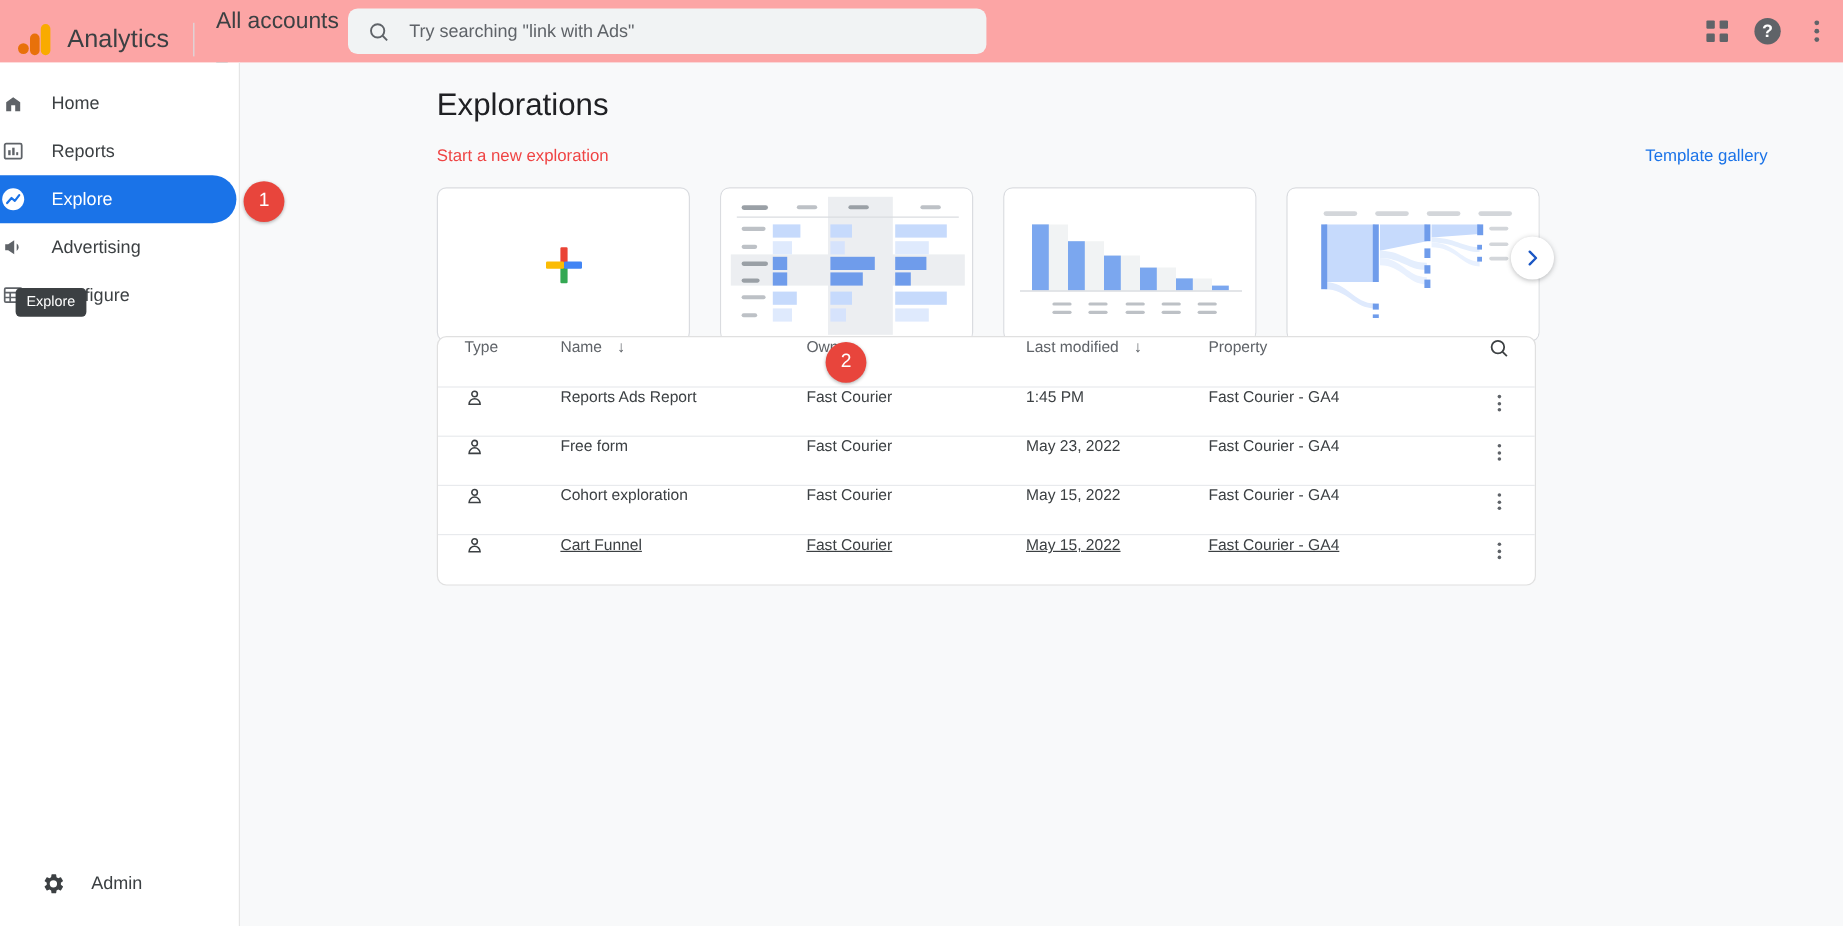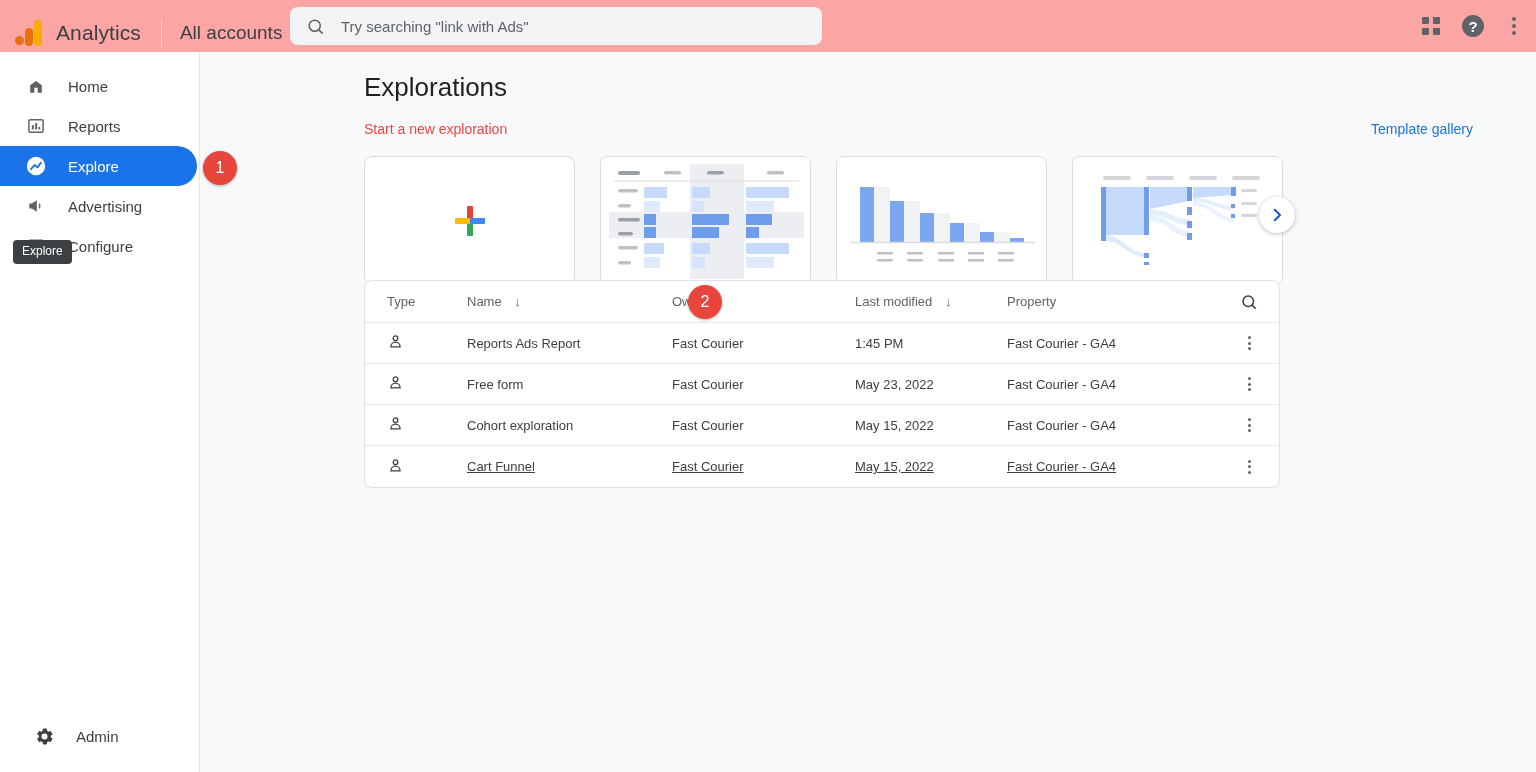--- a/index.html
+++ b/index.html
@@ -35,21 +35,21 @@
   }
   .brand {
     margin-left: 12px; font-size: 21px; color: #3c4043;
     letter-spacing: .1px;
   }
   .vdivider {
     width: 1px; height: 28px; background: #dadce0; margin: 0 18px 0 20px;
   }
   .acct-select {
     display: flex; align-items: flex-start; gap: 23px;
-    font-size: 19px; color: #3c4043; cursor: pointer;
+    font-size: 19px; color: #3c4043; cursor: pointer; flex-direction: column;
   }
   .caret {
     width: 0; height: 0;
     border-left: 5px solid transparent; border-right: 5px solid transparent;
     border-top: 6px solid #5f6368;
   }
   .searchbar {
     position: absolute; left: 290px; top: 7px;
     width: 532px; height: 38px;
     background: #f1f3f4; border-radius: 8px;
@@ -77,21 +77,21 @@
   .kebab i { width: 4px; height: 4px; border-radius: 50%; background: #5f6368; display: block; }
 
   
   .sidebar {
     position: absolute; left: 0; top: 52px;
     width: 200px; height: 720px;
     background: #fff; border-right: 1px solid #e5e5e5;
   }
   .nav-item {
     position: relative; display: flex; align-items: center;
-    height: 40px; margin: 0 0 0 0; padding-left: 25px;
+    height: 40px; margin: 0 0 0 0; padding-left: 0;
     border-radius: 0 20px 20px 0; cursor: pointer;
     color: #3c4043; font-size: 15px;
   }
   .nav-item .nav-icon {
     width: 22px; height: 22px; margin-right: 21px;
     display: flex; align-items: center; justify-content: center;
     color: #5f6368; flex: 0 0 auto;
   }
   .nav-item.active { background: #1a73e8; color: #fff; width: 197px; }
   .nav-item.active .nav-icon { color: #fff; }
@@ -152,21 +152,21 @@
   .gp-left   { left: 0;    top: 12px; width: 15px; height: 6px;  background: #fbbc04; }
   .gp-right  { left: 15px; top: 12px; width: 15px; height: 6px;  background: #4285f4; }
 
   
   .table-card {
     position: absolute; left: 164px; top: 228px;
     width: 916px; background: #fff;
     border: 1px solid #e0e0e0; border-radius: 8px;
   }
   .tr {
-    display: flex; align-items: center; height: 41px;
+    display: flex; height: 41px;
     border-bottom: 1px solid #e8eaed; font-size: 13px; color: #3c4043;
   }
   .tr.head { height: 42px; color: #5f6368; }
   .tr.last { border-bottom: none; text-decoration: underline; }
   .tr.body { height: 41px; cursor: pointer; }
   .c-type { width: 102px; padding-left: 22px; }
   .c-name { width: 205px; }
   .c-owner { width: 183px; }
   .c-mod { width: 152px; }
   .c-prop { flex: 1; }

